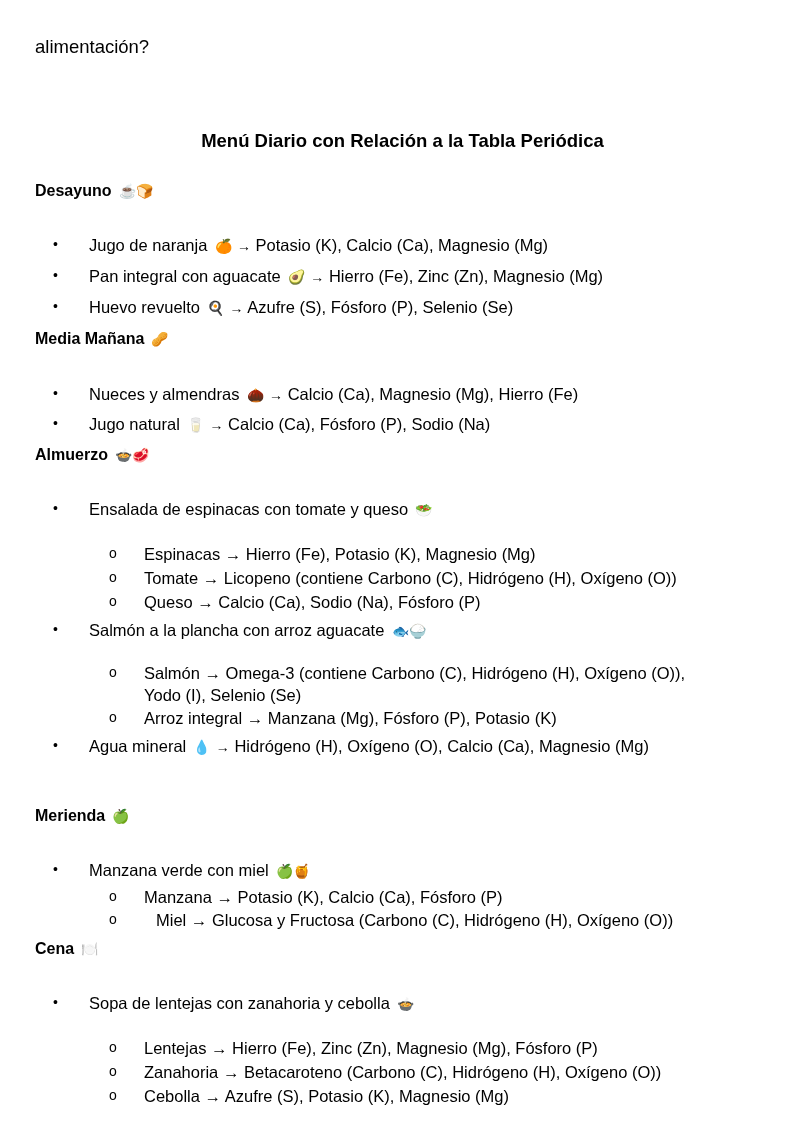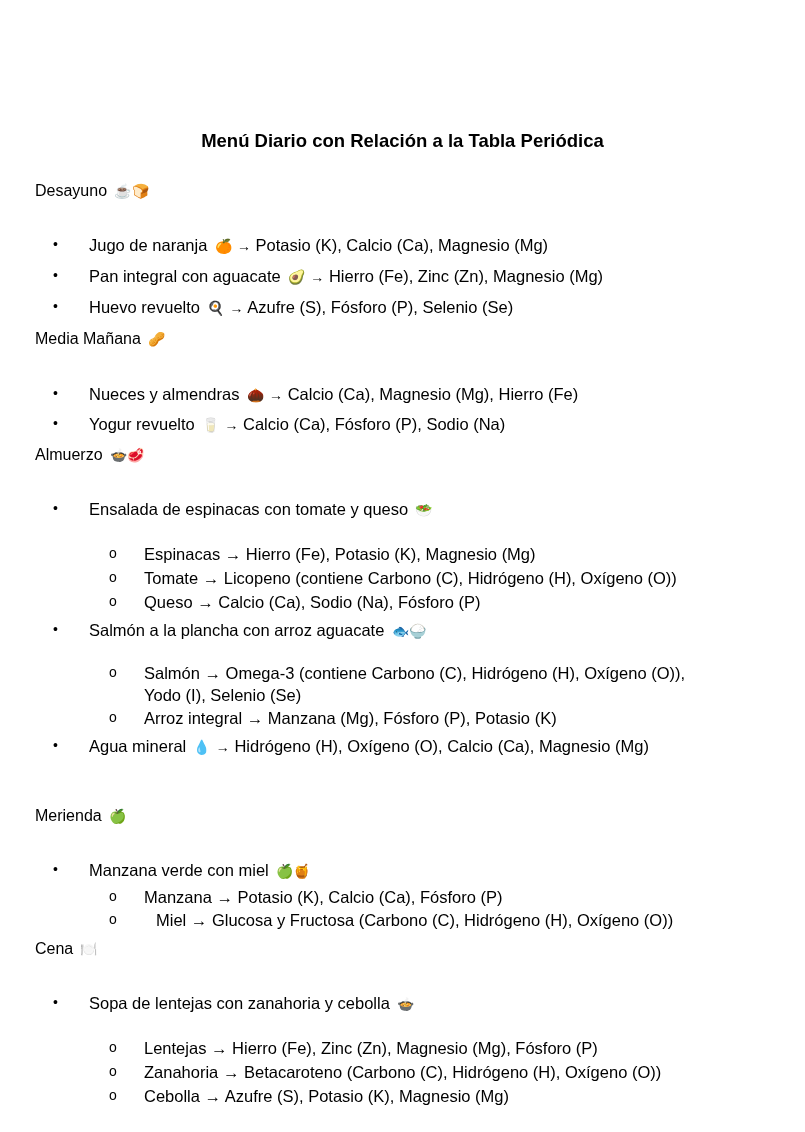--- a/index.html
+++ b/index.html
@@ -4,30 +4,31 @@
 <style>
   html, body { margin:0; padding:0; background:#ffffff; }
   body { width:805px; height:1132px; position:relative; overflow:hidden;
          font-family:"Liberation Sans", sans-serif; color:#000; }
   .abs { position:absolute; white-space:nowrap; }
   .intro { left:35px; top:35px; width:732px; font-size:18.5px; line-height:24px; white-space:normal; }
   .intro .line { display:block; text-align:justify; text-align-last:justify; height:24px; }
   .intro .line.last { text-align-last:left; }
   .intro b { font-weight:bold; }
   .title { left:0; width:805px; top:130px; text-align:center; font-size:18.5px; font-weight:bold; }
-  .section { left:35px; font-size:16px; font-weight:normal; }
+  .section { left:35px; font-size:16px; font-weight:bold; }
   .item { font-size:16.5px; }
   .bullet { position:absolute; font-size:14px; }
   .emoji { display:inline-block; font-size:14px; margin-left:3px; vertical-align:0px; }
   .arrow { font-size:14px; }
 </style>
 </head>
 <body>
 
 <div class="abs intro">
+  <span class="line last">alimentación?</span>
 </div>
 
 <div class="abs title">Menú Diario con Relación a la Tabla Periódica</div>
 
 <div class="abs section" style="top:182px">
   <span>Desayuno</span>
   <span class="emoji">☕🍞</span>
 </div>
 
 <span class="bullet" style="left:53px;top:236px">•</span>
@@ -62,21 +63,21 @@
 <span class="bullet" style="left:53px;top:385px">•</span>
 <div class="abs item" style="left:89px;top:385px">
   <span>Nueces y almendras</span>
   <span class="emoji">🌰</span>
   <span class="arrow">→</span>
   <span>Calcio (Ca), Magnesio (Mg), Hierro (Fe)</span>
 </div>
 
 <span class="bullet" style="left:53px;top:415px">•</span>
 <div class="abs item" style="left:89px;top:415px">
-  <span>Yogur revuelto</span>
+  <span>Jugo natural</span>
   <span class="emoji">🥛</span>
   <span class="arrow">→</span>
   <span>Calcio (Ca), Fósforo (P), Sodio (Na)</span>
 </div>
 
 <div class="abs section" style="top:446px">
   <span>Almuerzo</span>
   <span class="emoji">🍲🥩</span>
 </div>
 

